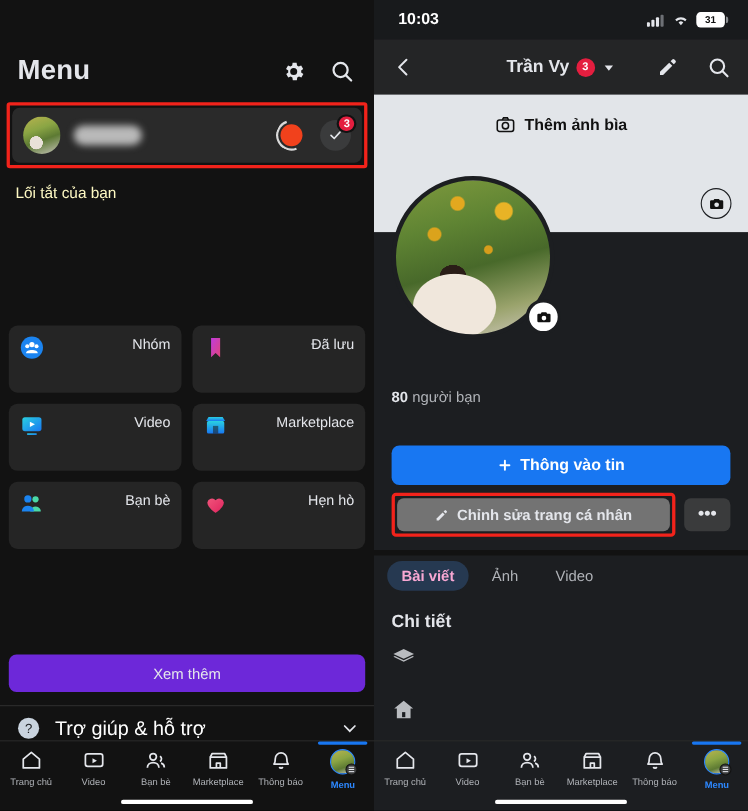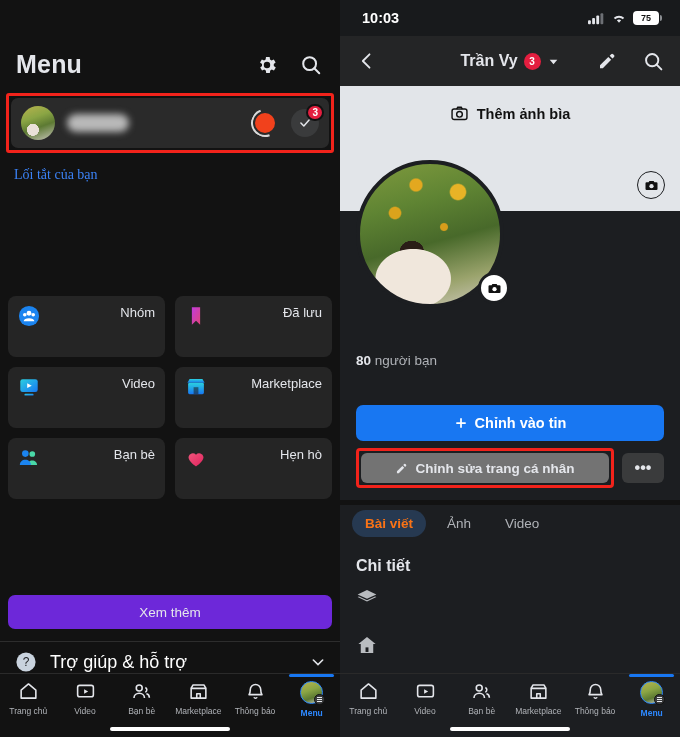--- a/index.html
+++ b/index.html
@@ -79,23 +79,22 @@
   }
   .badge {
     position: absolute; top: -5px; right: -5px;
     min-width: 17px; height: 17px; padding: 0 4px;
     border-radius: 9px; background: #e41e3f; color: #fff;
     font-size: 10px; font-weight: bold;
     display: flex; align-items: center; justify-content: center;
     border: 2px solid #121212;
   }
   .shortcut-label {
-    color: #3b82f6; font-size: 14px;
+    color: #fef9c3; font-size: 14px;
     padding: 14px 14px 0 14px;
-    font-family: Liberation Serif, serif;
   }
 
   
   .menu-grid {
     position: absolute; left: 0; right: 0; top: 296px;
     display: grid; grid-template-columns: 1fr 1fr;
     gap: 10px; padding: 0 8px;
   }
   .grid-card {
     background: #252525; border-radius: 8px;
@@ -231,21 +230,21 @@
     display: flex; align-items: center; justify-content: center;
     margin-top: 5px; margin-bottom: 5px;
     cursor: pointer;
   }
   .section-sep { position: absolute; left: 0; right: 0; top: 500px; height: 5px; background: #121212; }
   .tabs { position: absolute; left: 12px; top: 510px; display: flex; align-items: center; gap: 8px; }
   .tab {
     padding: 6px 13px; border-radius: 16px;
     color: #b0b3b8; font-size: 13.5px; cursor: pointer;
   }
-  .tab.active { background: #263951; color: #f97316; font-weight: bold; }
+  .tab.active { background: #263951; color: #f9a8d4; font-weight: bold; }
   .details-title {
     position: absolute; left: 16px; top: 557px;
     color: #e4e6eb; font-size: 16px; font-weight: bold;
   }
   .detail-item { position: absolute; left: 16px; width: 22px; height: 22px; }
   .detail-1 { top: 586px; }
   .detail-2 { top: 634px; }
 
   
   .bottom-nav {
@@ -487,21 +486,21 @@
           <rect x="0" y="8.4" width="3" height="4.2" rx="1" fill="#e4e6eb"></rect>
           <rect x="4.4" y="6" width="3" height="6.6" rx="1" fill="#e4e6eb"></rect>
           <rect x="8.8" y="3.4" width="3" height="9.2" rx="1" fill="#e4e6eb"></rect>
           <rect x="13.2" y="1" width="3" height="11.6" rx="1" fill="#6d7075"></rect>
         </svg>
         <svg width="16" height="13" viewBox="0 0 18 13" fill="#e4e6eb">
           <path d="M9 11.4l2.4-2.8a3.6 3.6 0 00-4.8 0z"></path>
           <path d="M9 5.6a6.6 6.6 0 014.4 1.7l1.4-1.6A8.8 8.8 0 009 3.4a8.8 8.8 0 00-5.8 2.3l1.4 1.6A6.6 6.6 0 019 5.6z"></path>
         </svg>
         <div class="battery-wrap">
-          <div class="battery">75</div>
+          <div class="battery">31</div>
           <div class="battery-nub"></div>
         </div>
       </div>
     </div>
 
     <div class="app-bar">
       <div class="icon-btn">
         <svg width="20" height="20" viewBox="0 0 24 24" fill="none" stroke="#e4e6eb" stroke-width="2.2" stroke-linecap="round" stroke-linejoin="round">
           <polyline points="15,4 7,12 15,20"></polyline>
         </svg>
@@ -558,21 +557,21 @@
 
     <div class="friends-count">
       <b>80</b><span> người bạn</span>
     </div>
 
     <div class="btn-primary">
       <svg width="14" height="14" viewBox="0 0 24 24" fill="none" stroke="#fff" stroke-width="3" stroke-linecap="round">
         <line x1="12" y1="5" x2="12" y2="19"></line>
           <line x1="5" y1="12" x2="19" y2="12"></line>
       </svg>
-      <span>Chỉnh vào tin</span>
+      <span>Thông vào tin</span>
     </div>
 
     <div class="btn-row">
       <div class="btn-edit-wrap">
         <div class="btn-edit">
           <svg width="13" height="13" viewBox="0 0 24 24" fill="#e4e6eb">
             <path d="M3.6 17.2l10-10 3.4 3.4-10 10H3.6z"></path>
             <path d="M15.2 5.6l1.8-1.8a1.6 1.6 0 012.3 0l1.1 1.1a1.6 1.6 0 010 2.3l-1.8 1.8z"></path>
           </svg>
           <span>Chỉnh sửa trang cá nhân</span>

